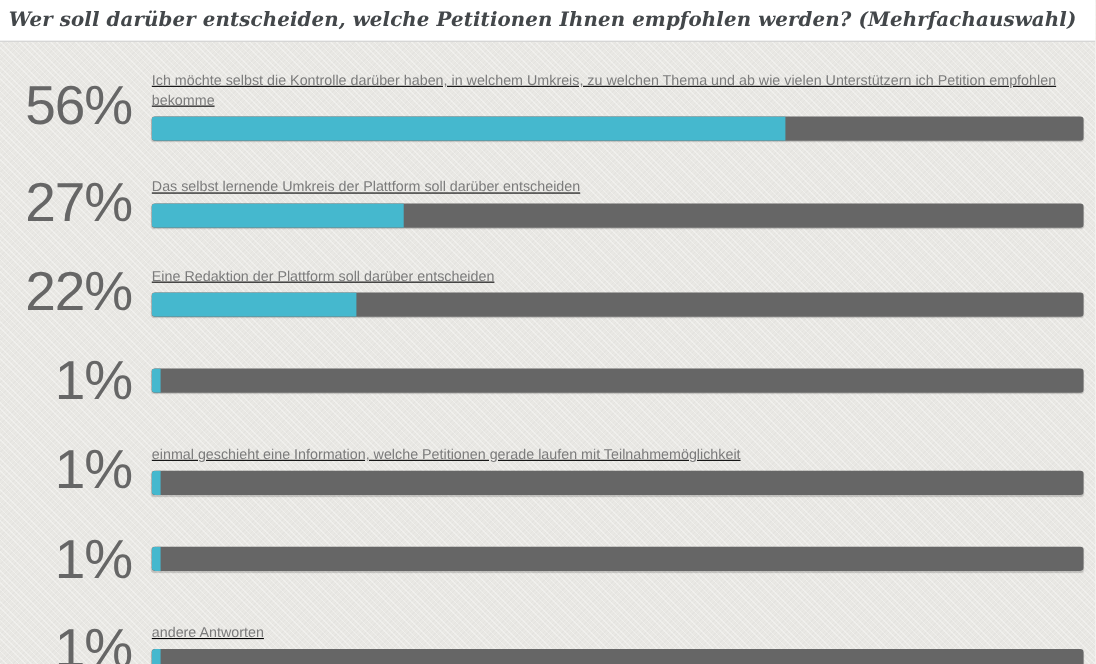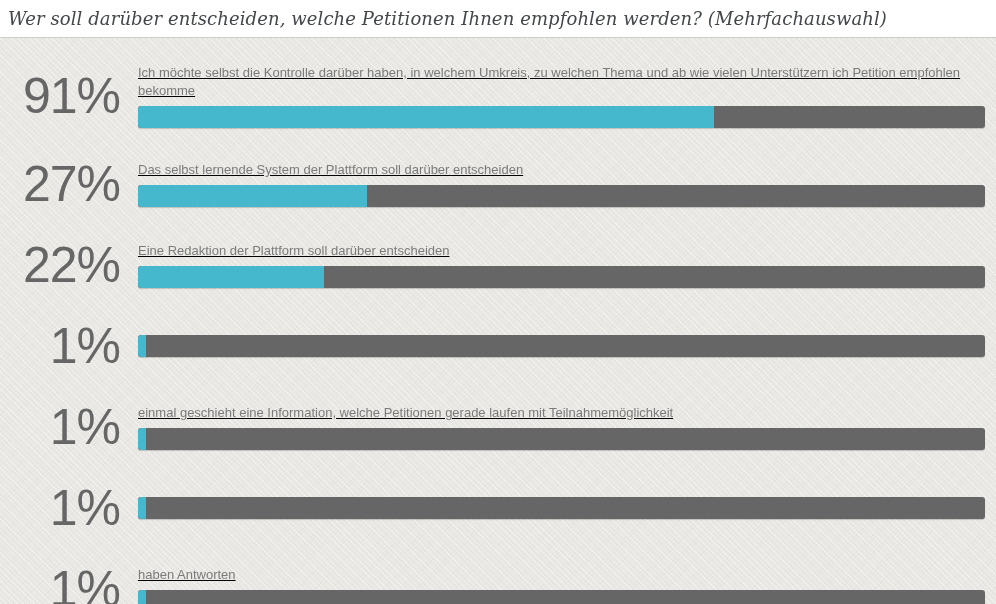--- a/index.html
+++ b/index.html
@@ -22,21 +22,21 @@
   .header {
     height: 38px;
     background: var(--header-bg, #ffffff);
     border-bottom: 1px solid var(--divider, #cccccc);
     padding: 6px 0 0 8px;
   }
 
   .title {
     font-family: "DejaVu Serif", "Liberation Serif", serif;
     font-style: italic;
-    font-weight: 400;
+    font-weight: 700;
     font-size: 18px;
     line-height: 26px;
     color: var(--title-color, #43474a);
     letter-spacing: 0.1px;
   }
 
   .chart {
     padding: 26px 11px 0 10px;
   }
 
@@ -85,33 +85,33 @@
 </style>
 </head>
 <body>
 
 <div class="page">
   <div class="header">
     <h1 class="title">Wer soll darüber entscheiden, welche Petitionen Ihnen empfohlen werden? (Mehrfachauswahl)</h1>
   </div>
   <div class="chart" id="rows">
   <div class="row">
-    <div class="percent">91%</div>
+    <div class="percent">56%</div>
     <div class="answer">
       <div class="answer-label">Ich möchte selbst die Kontrolle darüber haben, in welchem Umkreis, zu welchen Thema und ab wie vielen Unterstützern ich Petition empfohlen bekomme</div>
       <div class="bar-track">
         <div class="bar-fill" style="width: 68%;"></div>
       </div>
     </div>
   </div>
 
   <div class="row">
     <div class="percent">27%</div>
     <div class="answer">
-      <div class="answer-label">Das selbst lernende System der Plattform soll darüber entscheiden</div>
+      <div class="answer-label">Das selbst lernende Umkreis der Plattform soll darüber entscheiden</div>
       <div class="bar-track">
         <div class="bar-fill" style="width: 27%;"></div>
       </div>
     </div>
   </div>
 
   <div class="row">
     <div class="percent">22%</div>
     <div class="answer">
       <div class="answer-label">Eine Redaktion der Plattform soll darüber entscheiden</div>
@@ -145,20 +145,20 @@
     <div class="answer">
       <div class="bar-track">
         <div class="bar-fill" style="width: 1%;"></div>
       </div>
     </div>
   </div>
 
   <div class="row">
     <div class="percent">1%</div>
     <div class="answer">
-      <div class="answer-label">haben Antworten</div>
+      <div class="answer-label">andere Antworten</div>
       <div class="bar-track">
         <div class="bar-fill" style="width: 1%;"></div>
       </div>
     </div>
   </div>
 </div>
 </div>
 
 </body></html>

